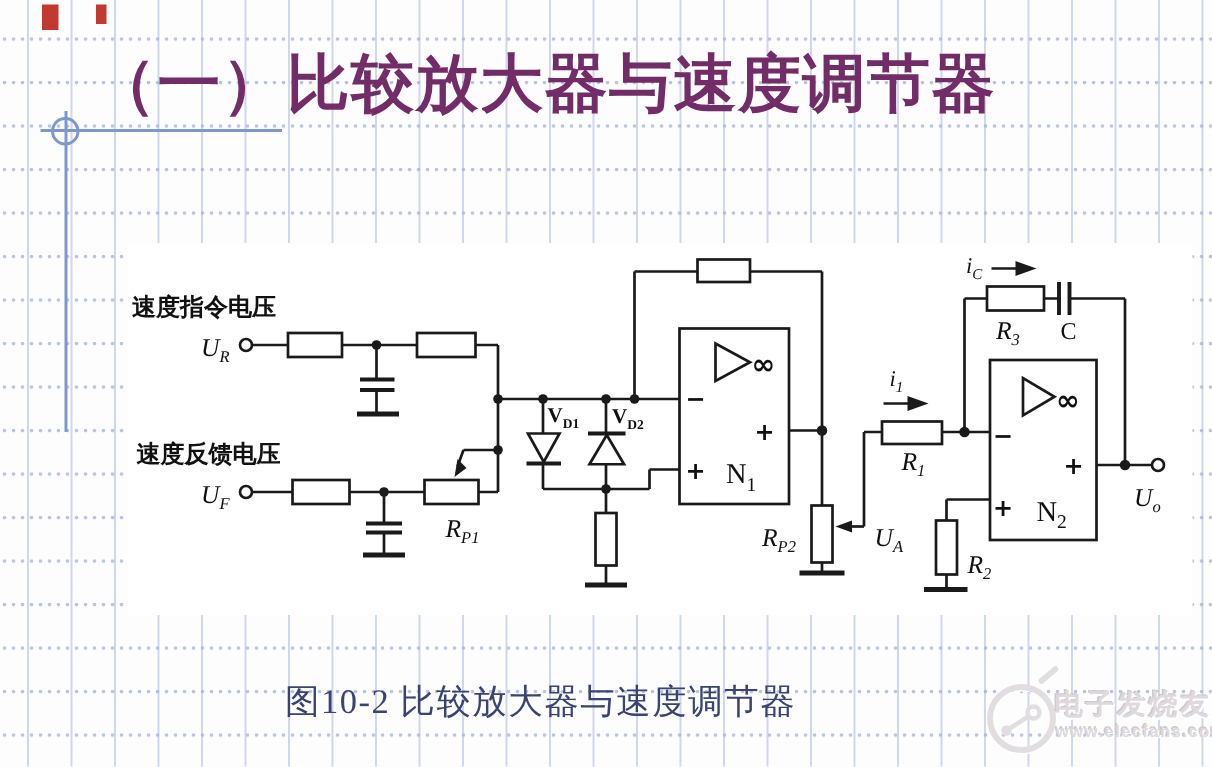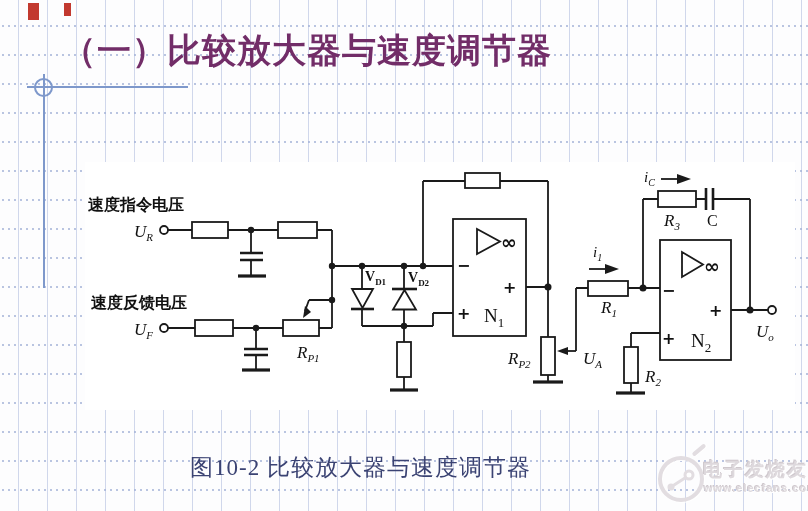--- a/index.html
+++ b/index.html
@@ -12,21 +12,21 @@
     background-size:29px 100%, 6px 29px;
     background-position:18px 0, 0 25px;
     font-family:"Liberation Sans","DejaVu Sans",sans-serif;
   }
   .accent-bar{position:absolute;background:#c2392f;}
   .bar1{left:28px;top:3px;width:11px;height:17px;}
   .bar2{left:64px;top:3px;width:7px;height:13px;}
   .title{
     position:absolute;left:62px;top:28px;width:700px;
     font-family:"Liberation Serif","DejaVu Serif",serif;
-    font-size:34px;font-weight:600;color:#722d68;letter-spacing:1px;white-space:nowrap;
+    font-size:42px;font-weight:600;color:#722d68;letter-spacing:1px;white-space:nowrap;
   }
   .decor-h{position:absolute;left:27px;top:86px;width:161px;height:2px;background:#7e98cb;}
   .decor-v{position:absolute;left:43px;top:74px;width:2px;height:214px;background:#7e98cb;}
   .decor-circle{position:absolute;left:34px;top:78px;width:15px;height:15px;border:2px solid #7e98cb;border-radius:50%;background:transparent;}
   .caption{
     position:absolute;left:190px;top:452px;width:430px;
     font-family:"Liberation Serif","DejaVu Serif",serif;
     font-size:23px;color:#3b4373;letter-spacing:1px;white-space:nowrap;
   }
   svg.circuit{position:absolute;left:0;top:0;}

